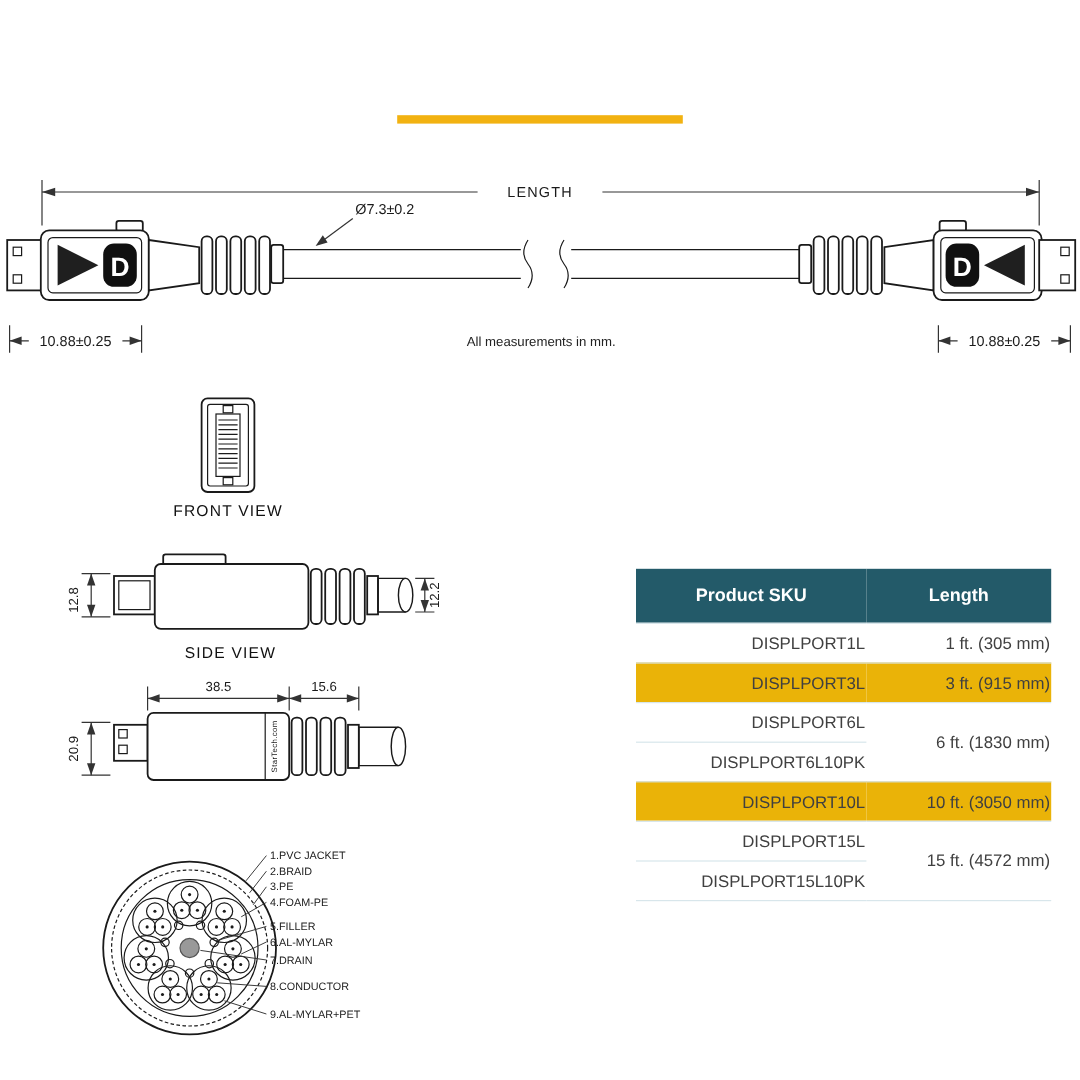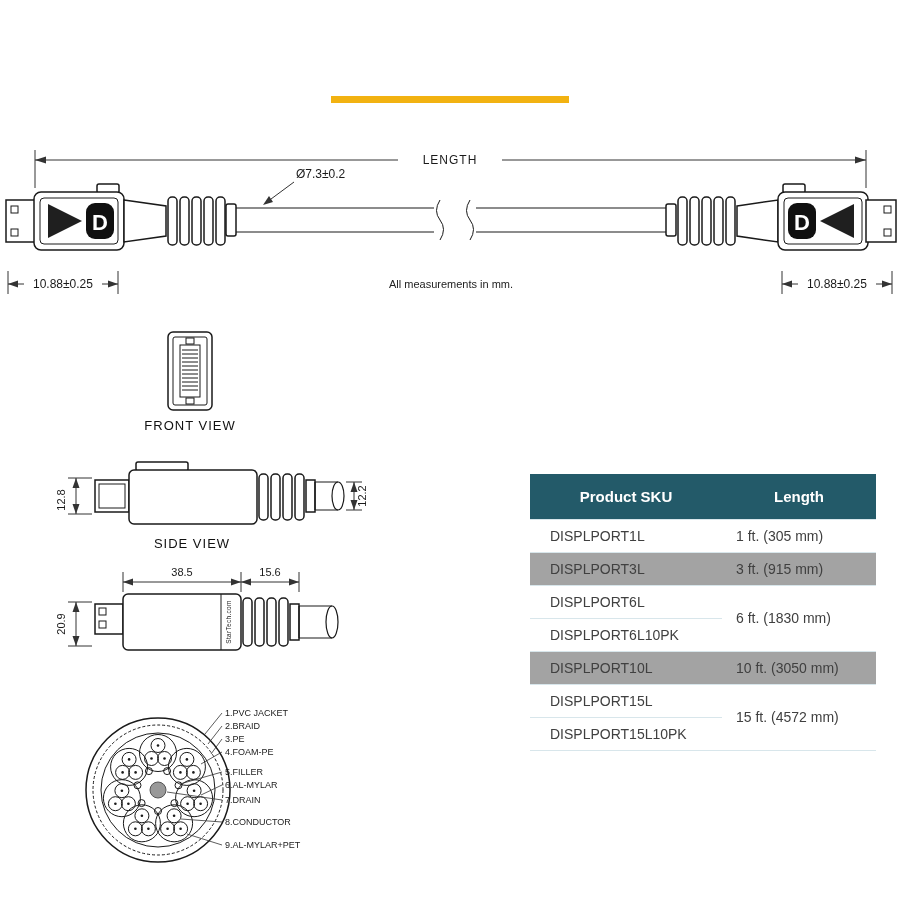--- a/index.html
+++ b/index.html
@@ -42,25 +42,25 @@
     border-collapse: collapse; border-bottom: 1px solid #d8e6eb;
   }
   .spec-table th {
     background: #235a69; color: #ffffff;
     font-size: 15px; font-weight: 700; height: 45px;
   }
   .spec-table th.col-sku { width: 192px; margin-top: 32px; }
   .spec-table th.col-len { width: 154px; }
   .spec-table td {
     font-size: 14px; color: #404040; height: 33px;
-    padding-left: 20px; text-align: left; vertical-align: middle;
+    padding-left: 20px; text-align: right; vertical-align: middle;
     border-top: 1px solid #d8e6eb; background: #ffffff;
   }
   .spec-table td.len { padding-left: 14px; }
-  .spec-table tr.alt td { background: #a3a3a3; }
+  .spec-table tr.alt td { background: #eab308; }
 </style>
 </head>
 <body>
 
 <div class="page">
 
   <div class="accent-bar"></div>
 
   <svg style="left:0; top:118px;" width="900" height="195" viewBox="0 0 900 195">
 

